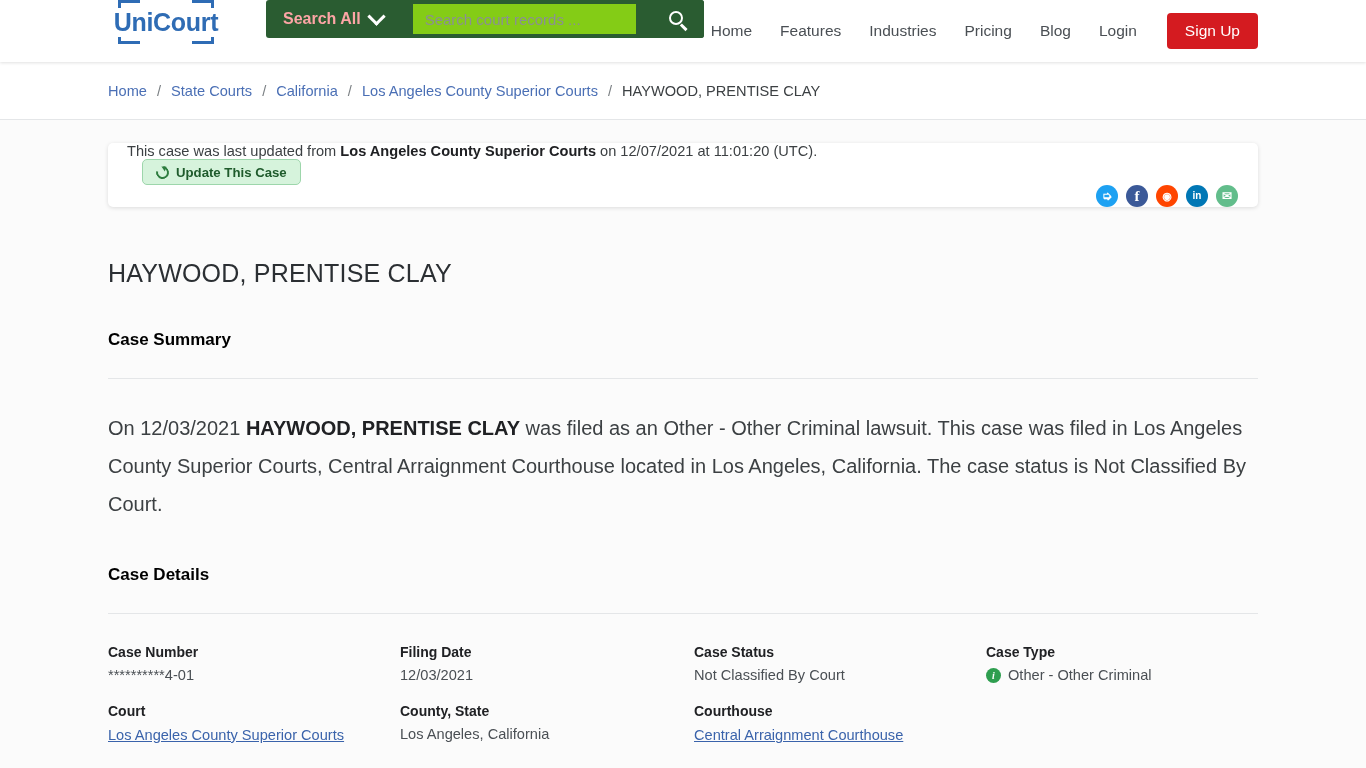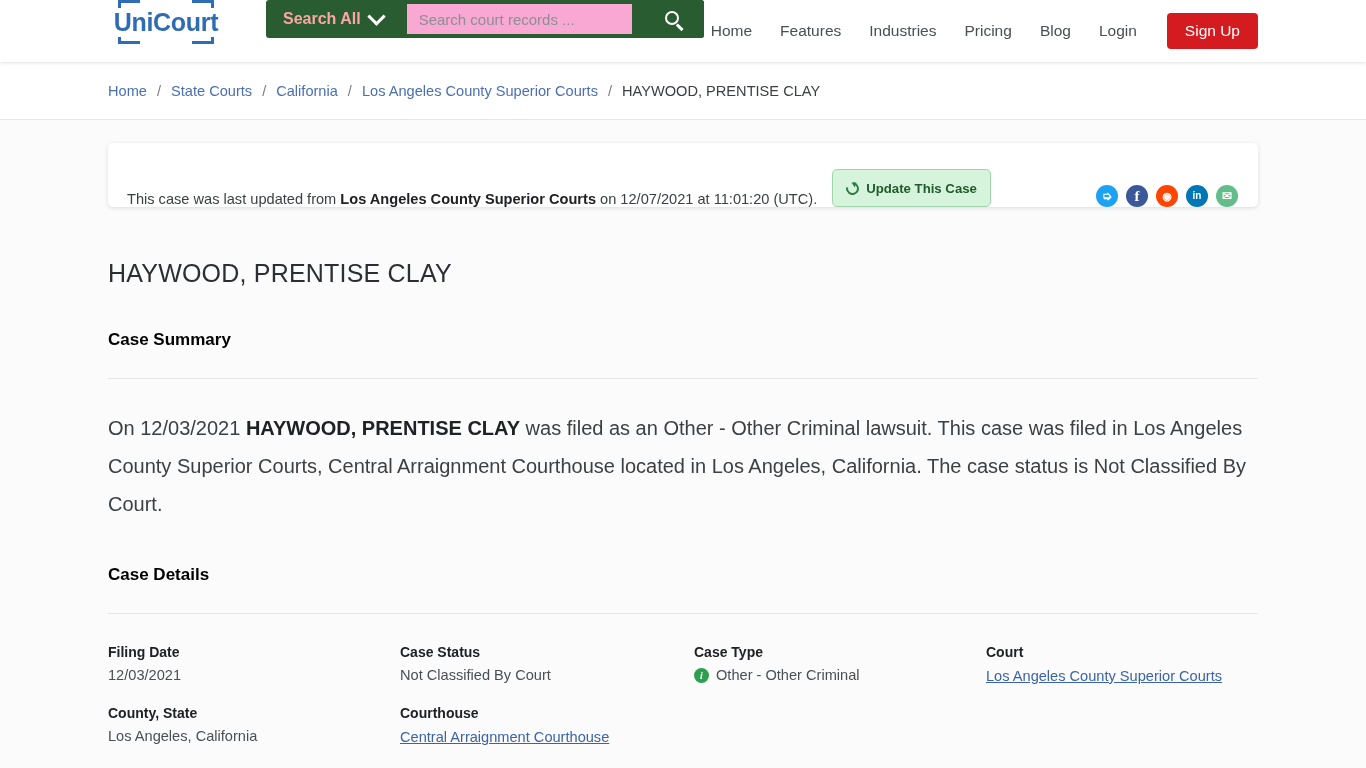--- a/index.html
+++ b/index.html
@@ -69,24 +69,24 @@
   }
   .chevron {
     width: 13px; height: 13px;
     border-right: 3px solid #fff;
     border-bottom: 3px solid #fff;
     transform: rotate(45deg) translate(-2px,-2px);
   }
   .search-input {
     flex: 1;
     height: 30px;
-    margin: 10px;
+    margin: 16px;
     border: none;
     outline: none;
-    background: #f9a8d4;
+    background: #84cc16;
     font-family: "Liberation Sans", sans-serif;
     font-size: 15px;
     color: #5f6368;
     padding: 0 12px;
     align-self: center;
   }
   .search-input::placeholder { color: #8b8f94; }
   .search-btn {
     width: 62px; height: 100%;
     background: #2a5c31;
@@ -164,22 +164,23 @@
     width: 1150px;
     margin: 0 auto;
   }
 
   .notice-card {
     background: #ffffff;
     border-radius: 5px;
     box-shadow: 0 1px 4px rgba(0,0,0,0.13);
     height: 64px;
     display: flex;
-    align-items: flex-end;
+    align-items: flex-start;
     padding: 0 20px 0 19px;
+    flex-direction: column;
   }
   .notice-text {
     font-size: 14.6px;
     color: #3c4043;
   }
   .notice-text b { color: #202124; font-weight: bold; }
   .update-btn {
     margin-left: 15px;
     background: #d6f3dc;
     border: 1px solid #9dd6ab;
@@ -398,20 +399,24 @@
     </div>
 
     <div class="summary-text"><span>On 12/03/2021 </span><b>HAYWOOD, PRENTISE CLAY</b><span> was filed as an Other - Other Criminal lawsuit. This case was filed in Los Angeles County Superior Courts, Central Arraignment Courthouse located in Los Angeles, California. The case status is Not Classified By Court.</span></div>
 
     <div class="section-head">
       <span>Case Details</span>
     </div>
 
     <div class="details-grid">
       <div>
+        <div class="d-label">Case Number</div>
+        <div class="d-value">**********4-01</div>
+      </div>
+      <div>
         <div class="d-label">Filing Date</div>
         <div class="d-value">12/03/2021</div>
       </div>
       <div>
         <div class="d-label">Case Status</div>
         <div class="d-value">Not Classified By Court</div>
       </div>
       <div>
         <div class="d-label">Case Type</div>
         <div class="d-value">

